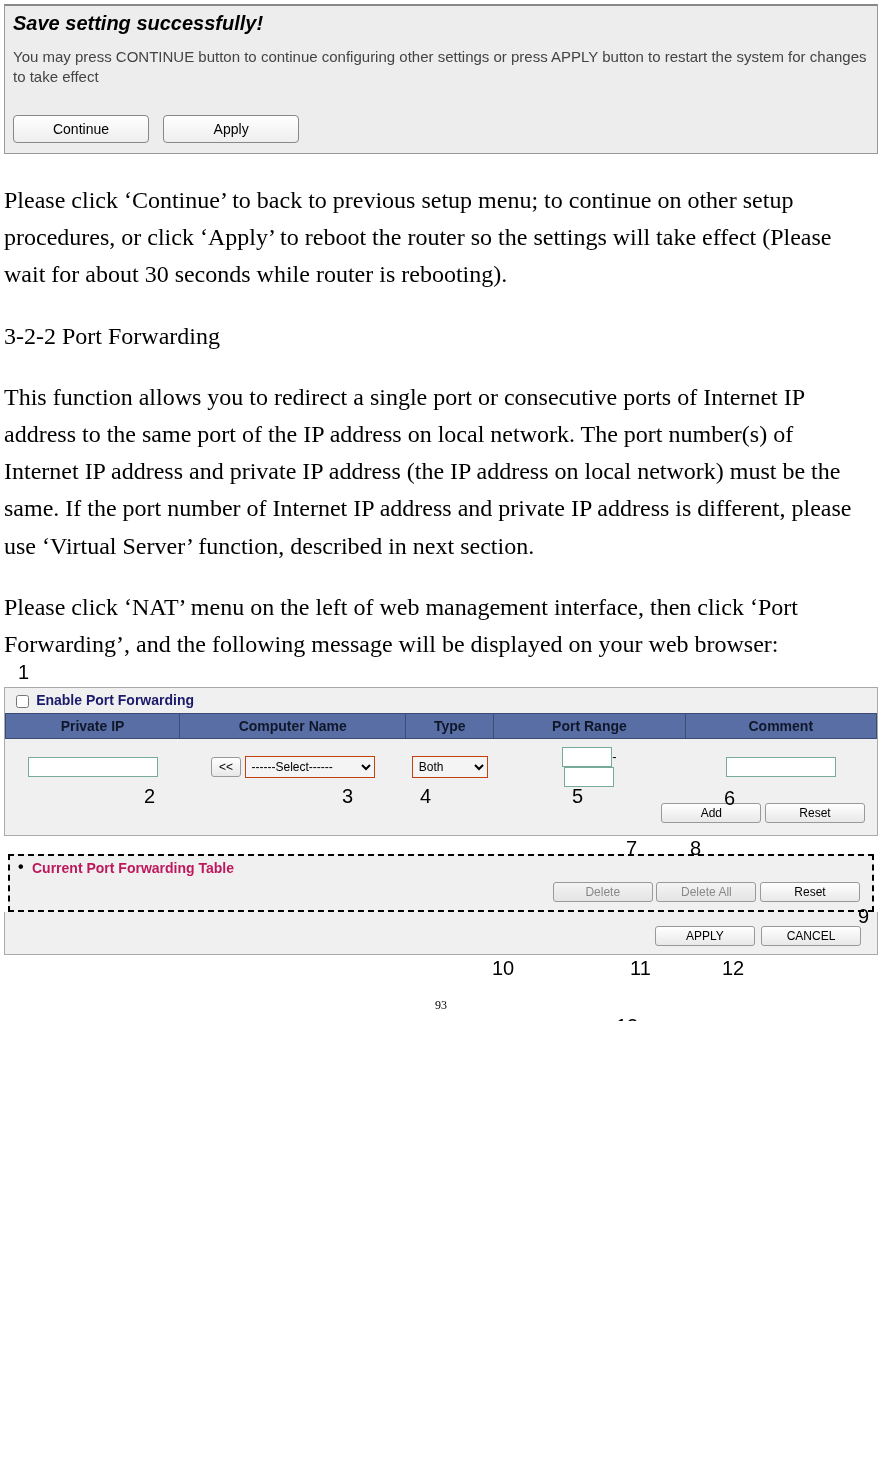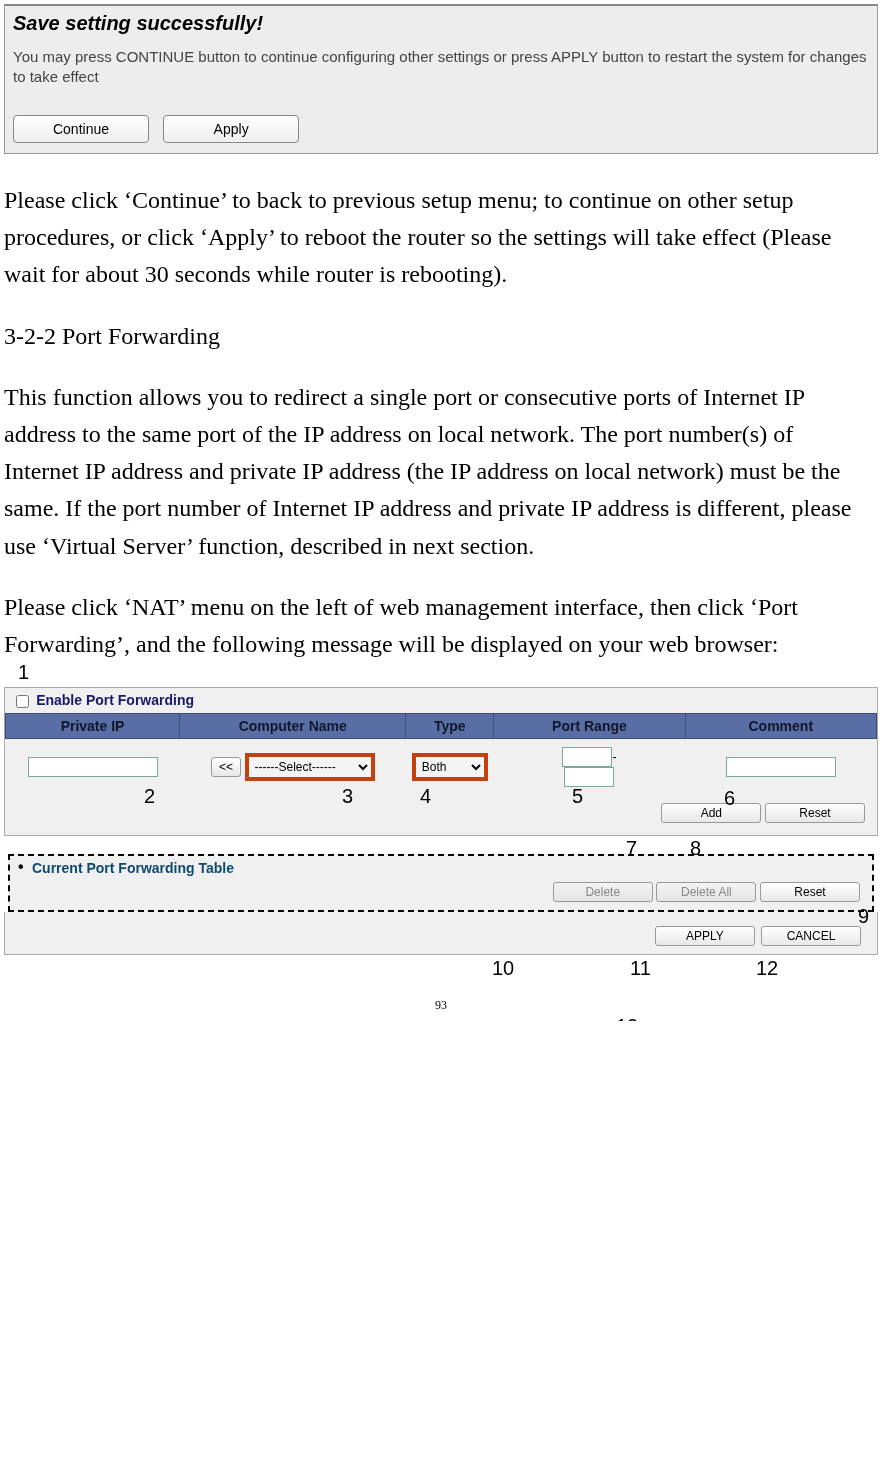--- a/index.html
+++ b/index.html
@@ -113,21 +113,21 @@
   .pf-txt {
     font-family: Arial,sans-serif;
     font-size: 12px;
     padding: 2px 2px;
     border: 1px solid #7a9;
     background: #fff;
   }
   .pf-small-input { width: 50px; }
   .pf-med-input { width: 110px; }
   .pf-lg-input { width: 130px; }
-  select.pf-txt { border:4px solid #c2410c; background:#f4f4f4; }
+  select.pf-txt { border:1px solid #c2410c; background:#f4f4f4; }
   .btn-inset {
     display:inline-block;
     background: linear-gradient(#fff,#e8e8e8);
     border:1px solid #999;
     border-radius:3px;
     font-size:12px;
     font-family:Arial,sans-serif;
     padding: 2px 0;
     width: 100px;
     text-align:center;
@@ -144,21 +144,21 @@
   .current-wrap {
     margin: 18px 4px 0 4px;
     border: 2px dashed #000;
     padding: 2px 2px 6px 2px;
     font-family: Arial,sans-serif;
     font-size: 13px;
     background: #f0f0f0;
   }
   .current-title {
     font-weight: bold;
-    color: #0c4a6e;
+    color: #be185d;
     padding: 2px 6px 2px 20px;
     font-size: 14px;
     position: relative;
   }
   .current-title::before {
     content: "•";
     position: absolute;
     left: 6px;
     top: 0;
     font-size: 16px;
@@ -269,21 +269,21 @@
     <div class="current-btn-row">
       <span class="btn-inset gray">Delete</span>
       <span class="btn-inset gray">Delete All</span>
       <span class="btn-inset">Reset</span>
     </div>
   </div>
 
   <span class="callout" style="left:854px; top:218px;">9</span>
   <span class="callout" style="left:488px; top:270px;">10</span>
   <span class="callout" style="left:626px; top:270px;">11</span>
-  <span class="callout" style="left:752px; top:270px;">12</span>
+  <span class="callout" style="left:718px; top:270px;">12</span>
   <span class="callout" style="left:612px; top:328px;">13</span>
 </div>
 
 <div class="apply-row">
   <span class="btn-inset">APPLY</span>
   <span class="btn-inset">CANCEL</span>
 </div>
 
 <div class="page-num">93</div>
 

